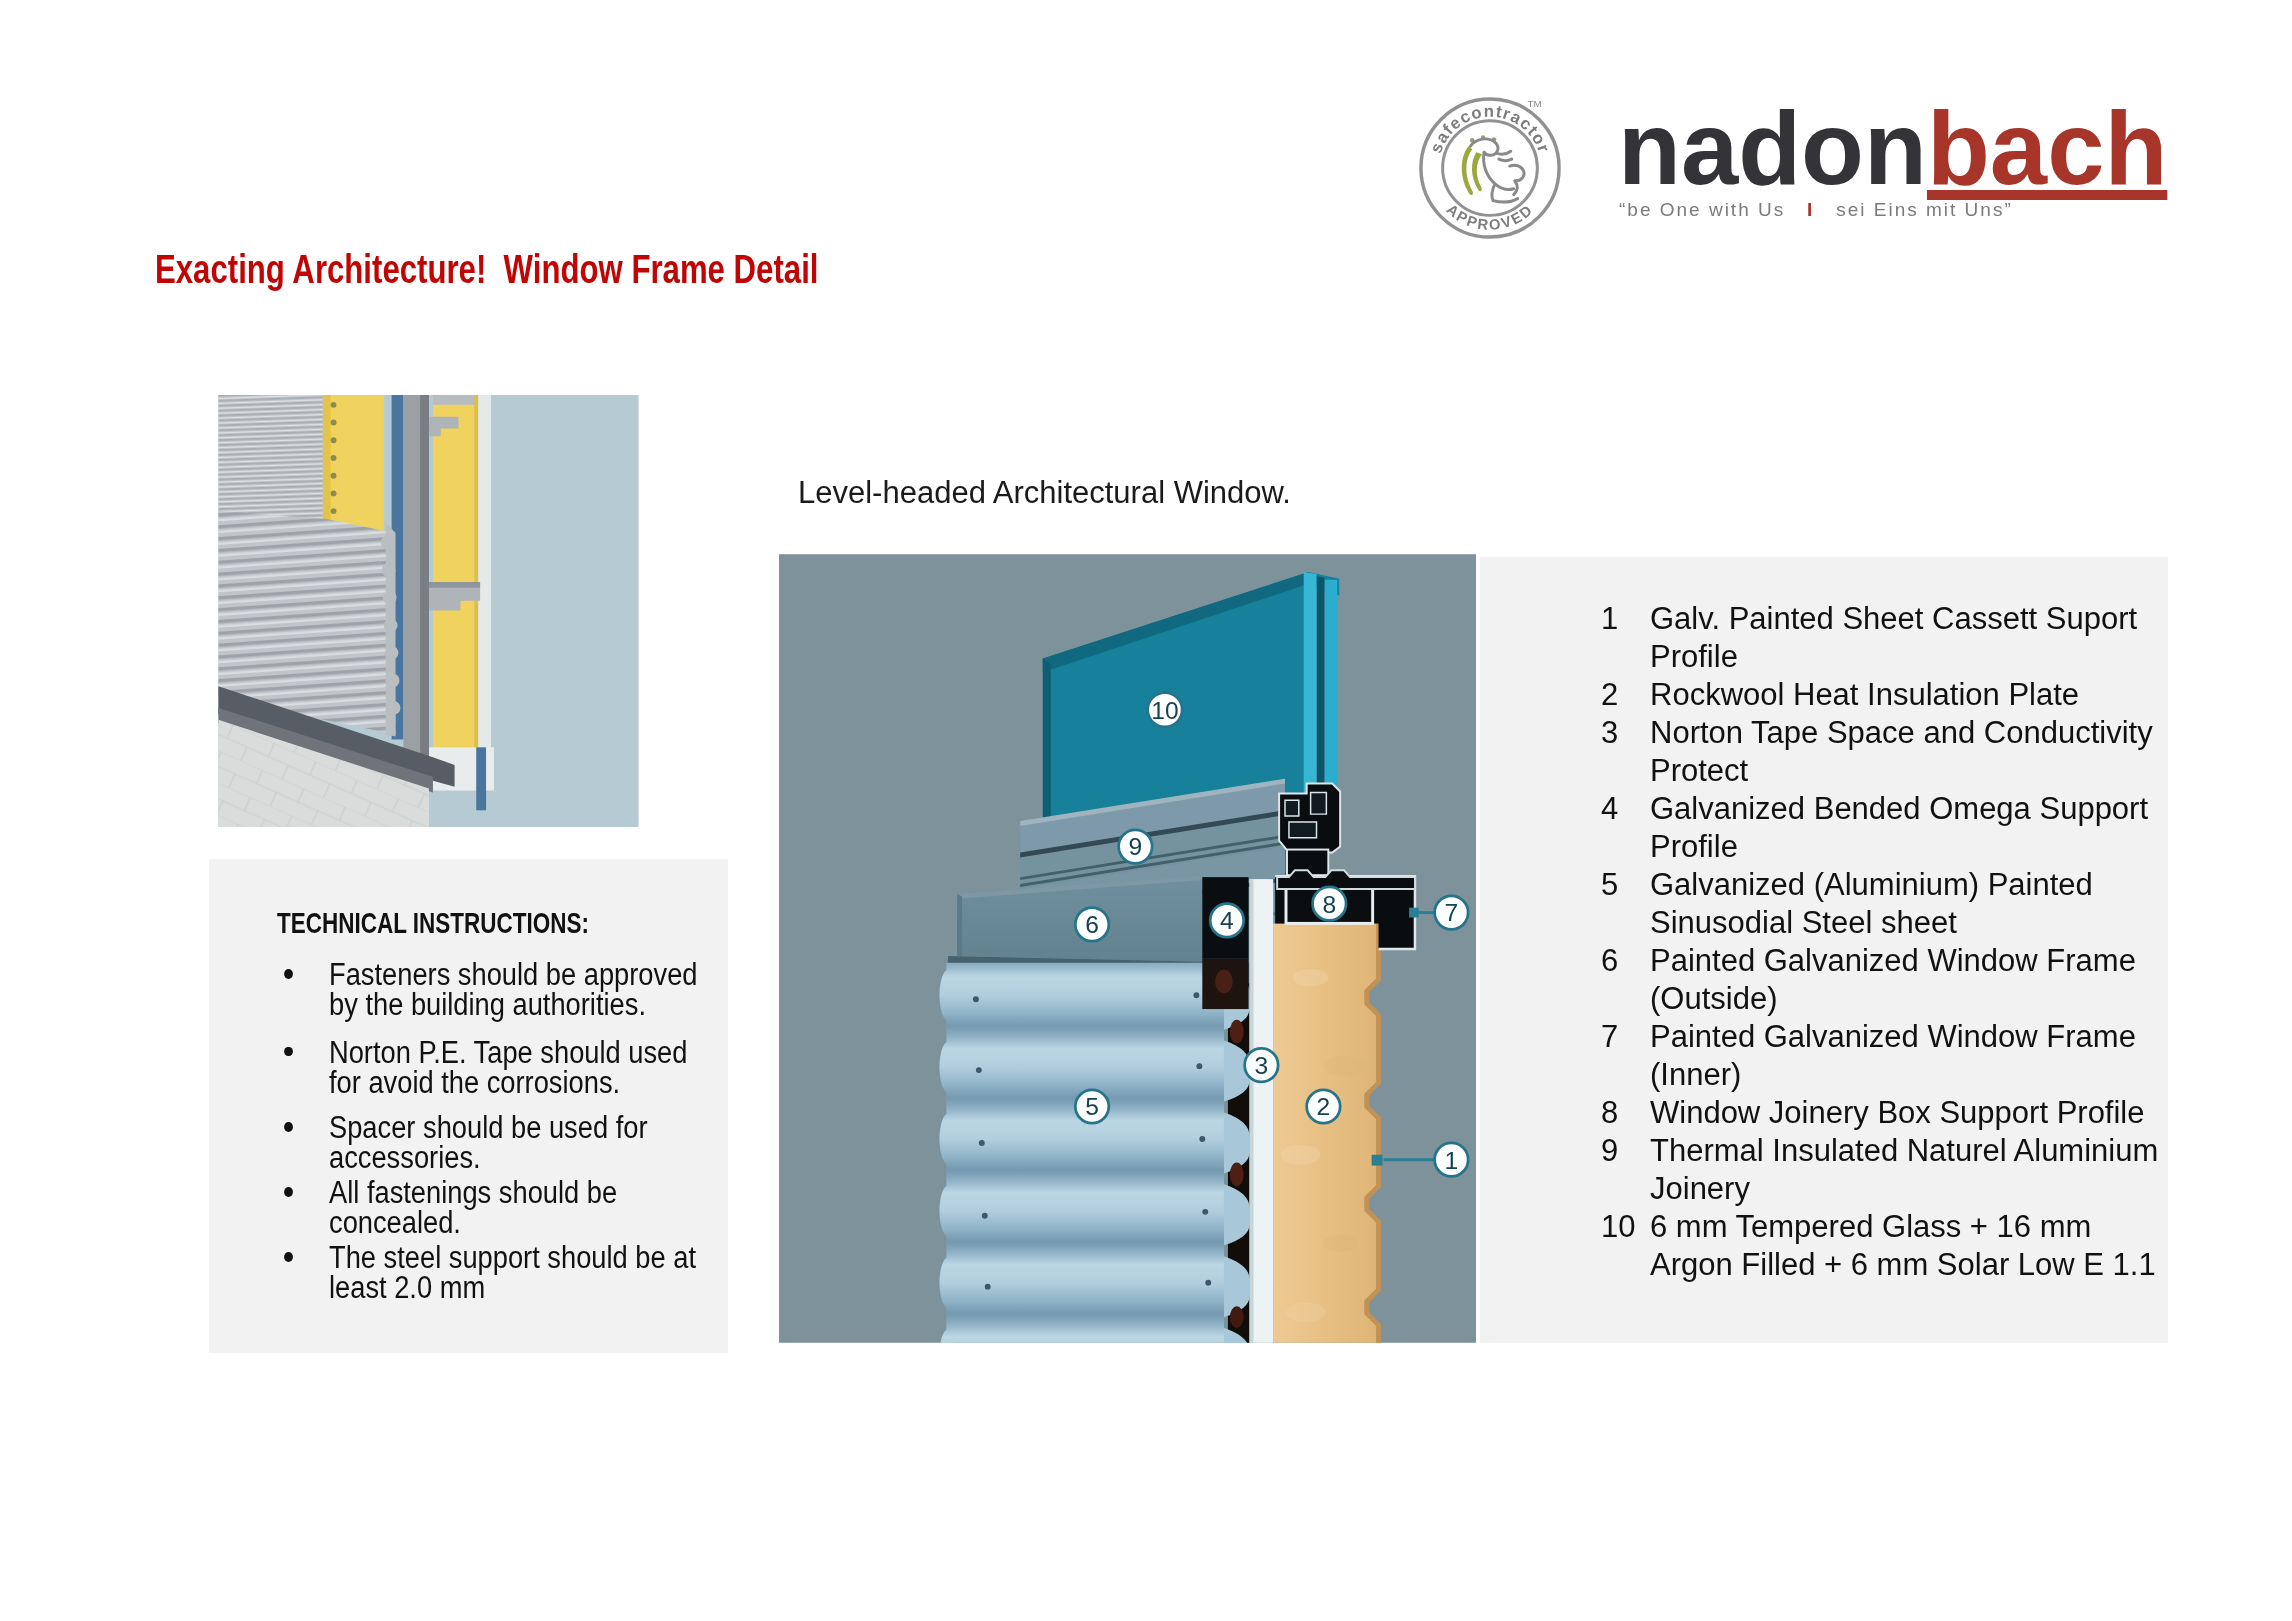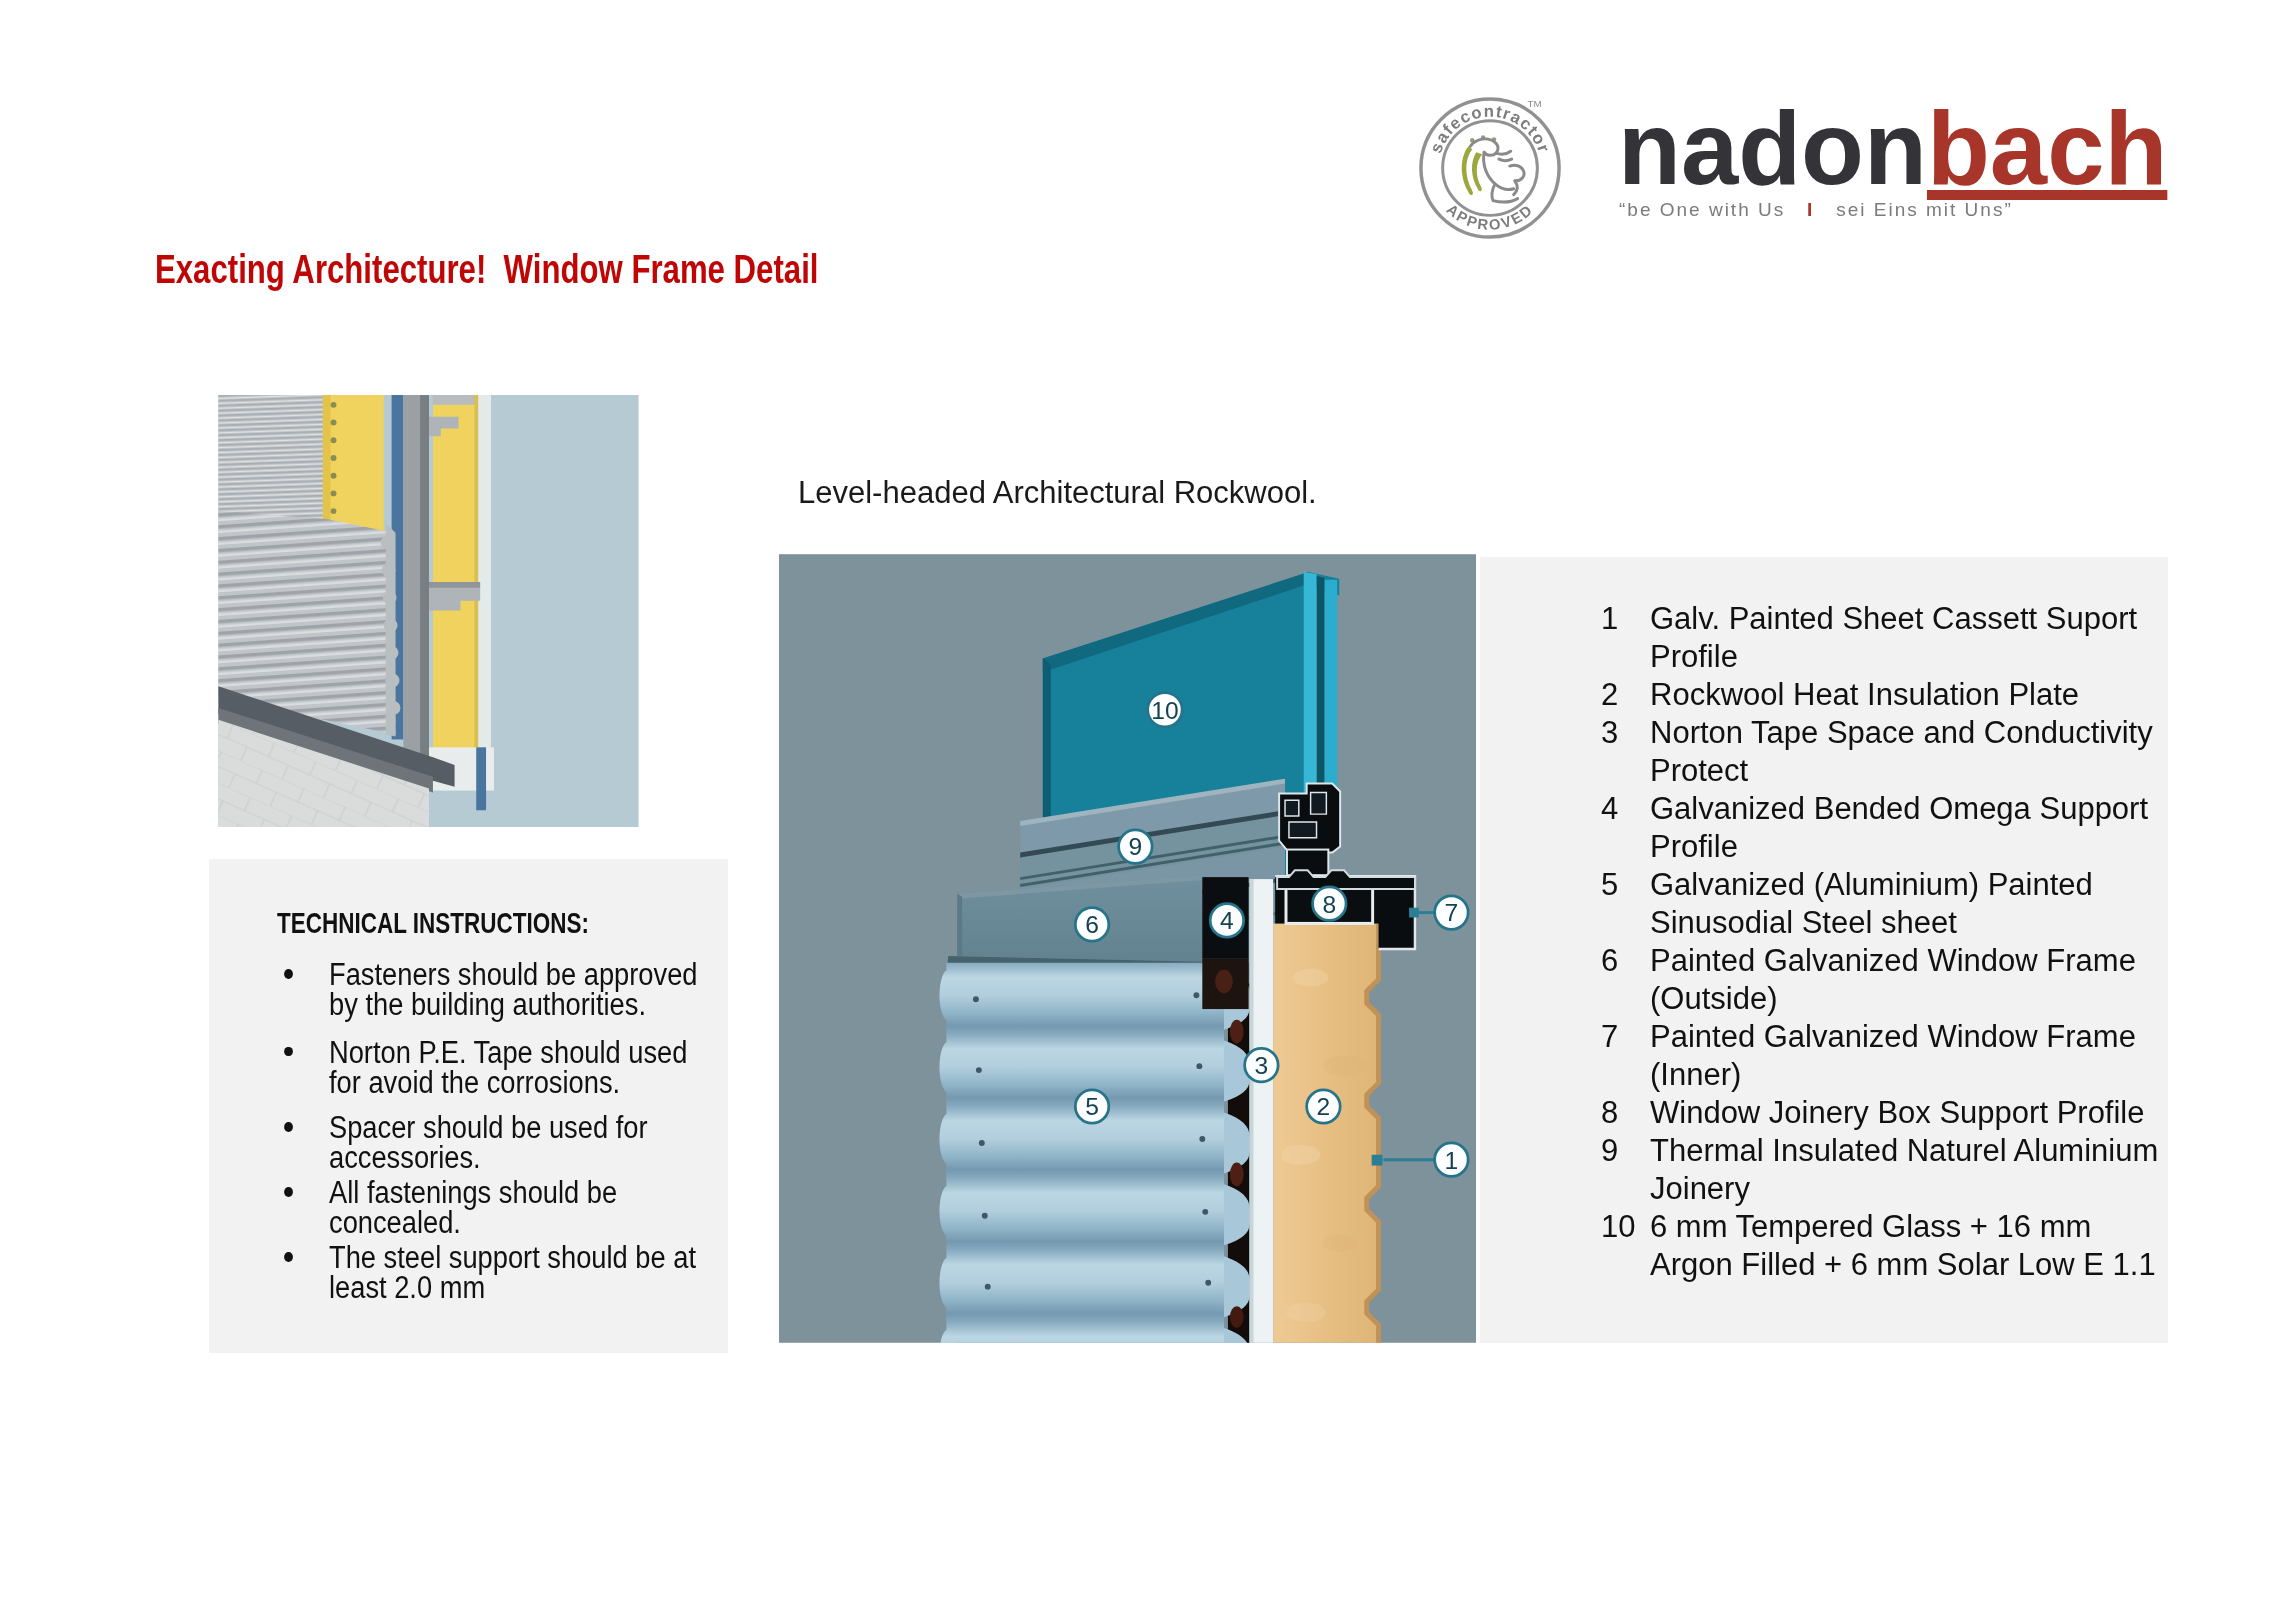--- a/index.html
+++ b/index.html
@@ -20,21 +20,21 @@
 #lpanel{left:209px;top:859px;width:519px;height:494px;background:#f2f2f2;}
 .bullet{position:relative;margin:0 0 0 120px;width:424px;font-size:31px;line-height:30px;color:#111;transform:scaleX(0.88);transform-origin:left top;}
 .bullet:before{content:"";position:absolute;left:-51px;top:8.9px;width:9.9px;height:9.9px;border-radius:50%;background:#111;}
 #bullets{position:absolute;left:209px;width:519px;}
 </style>
 </head>
 <body>
 <div class="abs" id="title">Exacting Architecture!  Window Frame Detail</div>
 <div class="abs" id="logo"><span class="g">nadon</span><span class="r">bach</span></div>
 <div class="abs" id="tag">“be One with Us   <span class="sep">I</span>   sei Eins mit Uns”</div>
-<div class="abs" id="lvl">Level-headed Architectural Rockwool.</div>
+<div class="abs" id="lvl">Level-headed Architectural Window.</div>
 
 <div class="abs" id="rpanel">
   <div id="rlist">
     <div class="li"><span class="n">1</span>Galv. Painted Sheet Cassett Suport<br>Profile</div>
     <div class="li"><span class="n">2</span>Rockwool Heat Insulation Plate</div>
     <div class="li"><span class="n">3</span>Norton Tape Space and Conductivity<br>Protect</div>
     <div class="li"><span class="n">4</span>Galvanized Bended Omega Support<br>Profile</div>
     <div class="li"><span class="n">5</span>Galvanized (Aluminium) Painted<br>Sinusodial Steel sheet</div>
     <div class="li"><span class="n">6</span>Painted Galvanized Window Frame<br>(Outside)</div>
     <div class="li"><span class="n">7</span>Painted Galvanized Window Frame<br>(Inner)</div>

